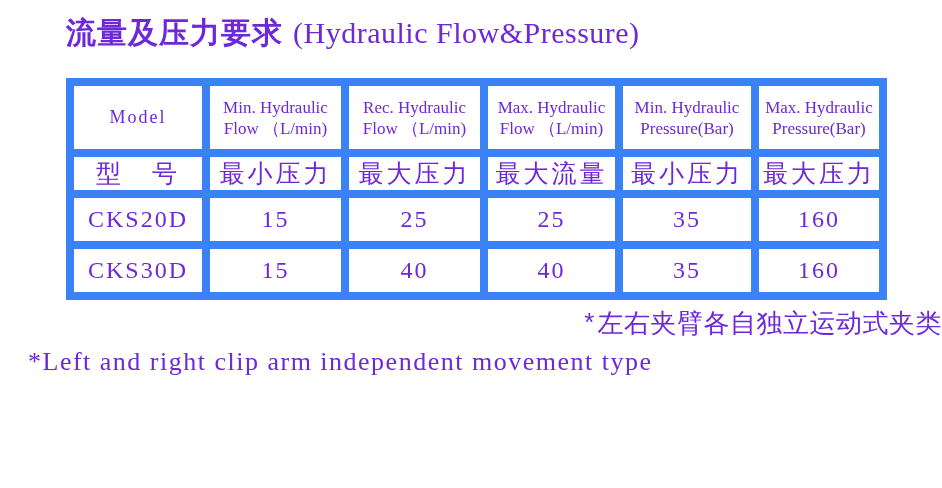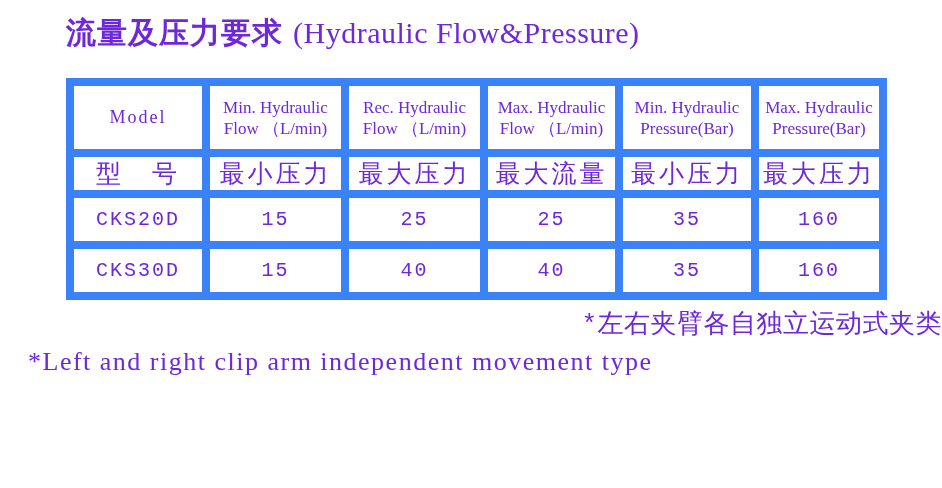--- a/index.html
+++ b/index.html
@@ -36,21 +36,21 @@
   tr.row-en { height:71px; }
   tr.row-en td {
     font-size:17px;
     line-height:21px;
     white-space:pre-line;
   }
   tr.row-en td.model-cell { font-size:18px; letter-spacing:2px; }
   tr.row-cn { height:36px; }
   tr.row-cn td { font-size:25px; letter-spacing:3px; }
   tr.data-row { height:51px; }
-  tr.data-row td { font-size:20px; letter-spacing:2px;font-family:Liberation Mono, monospace; }
+  tr.data-row td { font-size:24px; letter-spacing:2px; }
   .options-heading {
     margin:38px 0 0 64px;
     font-size:31px;
     font-weight:500;
     line-height:40px;
     letter-spacing:0.5px;
   }
   .note-cn {
     margin:10px 0 0 64px;
     font-family:Liberation Mono, monospace;

